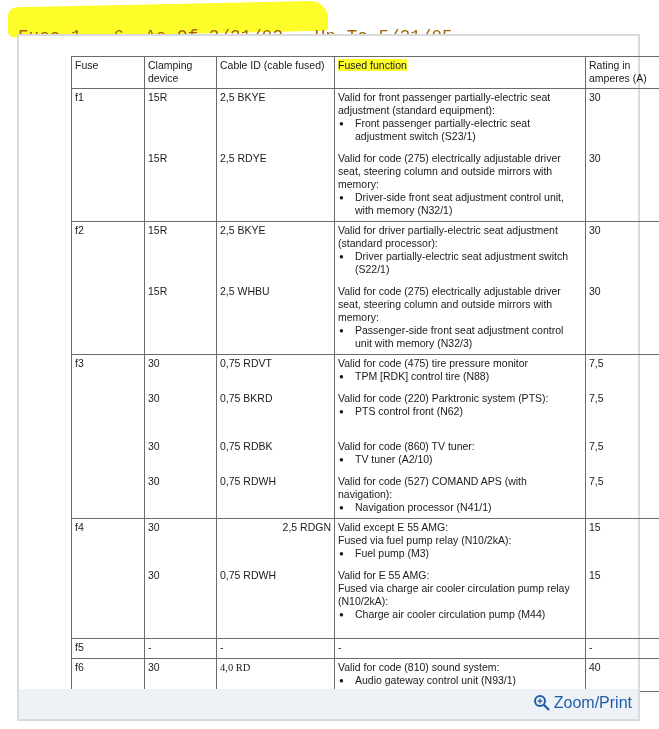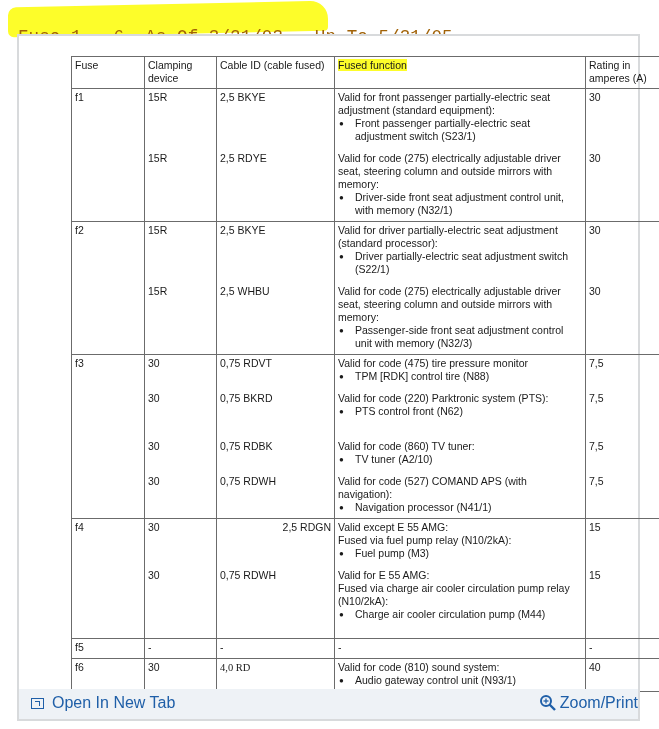--- a/index.html
+++ b/index.html
@@ -4,21 +4,21 @@
 <style>
   html, body { margin: 0; padding: 0; background: #ffffff; }
   body { width: 659px; height: 729px; position: relative; overflow: hidden; font-family: "Liberation Sans", sans-serif; }
   .title-wrap { position: absolute; left: 0; top: 0; width: 659px; height: 34px; }
   .highlight { position: absolute; left: 8px; top: 4px; width: 320px; height: 30px; background: #fdfd2a; border-radius: 8px 18px 4px 6px; transform: skewY(-1.2deg); }
   .title { position: absolute; left: 18px; top: 27px; font-size: 17.5px; color: #a16207; letter-spacing: 0.1px; white-space: nowrap; font-family: Liberation Mono, monospace; }
   .frame { position: absolute; left: 17px; top: 34px; width: 623px; height: 685px; border: 2px solid #d8dadc; background: #ffffff; box-sizing: border-box; }
   .footer { position: absolute; left: 17px; top: 689px; width: 623px; height: 32px; background: #eef2f6; border: 2px solid #d8dadc; border-top: none; box-sizing: border-box; }
   .footer-link { position: absolute; top: 5px; font-size: 16px; color: #1f5fa8; text-decoration: none; display: flex; align-items: center; cursor: pointer; }
   .link-open { left: 12px; }
-  .link-zoom { right: 0; }
+  .link-zoom { right: 6px; }
   .icon-open { width: 13px; height: 11px; border: 1.5px solid #1f5fa8; margin-right: 8px; position: relative; box-sizing: border-box; }
   .icon-open:after { content: ""; position: absolute; left: 3px; top: 2px; width: 4px; height: 4px; border-top: 1.5px solid #1f5fa8; border-right: 1.5px solid #1f5fa8; }
   .icon-zoom { width: 18px; height: 18px; margin-right: 3px; }
   table.fuses { position: absolute; left: 27px; top: 56px; width: 603px; border-collapse: collapse; font-size: 10.5px; color: #1a1a1a; table-layout: fixed; margin-left: 44px; }
   table.fuses th, table.fuses td { border: 1px solid #6b6b6b; vertical-align: top; text-align: left; padding: 2px 3px; font-weight: normal; line-height: 13px; }
   table.fuses th { height: 27px; }
   .sub { margin-bottom: 9px; }
   .sub:last-child { margin-bottom: 2px; }
   .cell-stack { display: flex; flex-direction: column; }
   .bullet { display: flex; padding-left: 0; }
@@ -283,24 +283,20 @@
         <td>
           <div class="cell-stack">
             <div class="sub" style="min-height: 26px;">40</div>
           </div>
         </td>
       </tr>
     </tbody>
 </table>
 
 <div class="footer">
-  <a class="footer-link link-open">
-    <span class="icon-open"></span>
-    <span>Open In New Tab</span>
-  </a>
   <a class="footer-link link-zoom">
     <svg class="icon-zoom" viewBox="0 0 18 18">
       <circle cx="7" cy="7" r="5" fill="none" stroke="#1f5fa8" stroke-width="2"></circle>
       <line x1="7" y1="4.5" x2="7" y2="9.5" stroke="#1f5fa8" stroke-width="1.3"></line>
       <line x1="4.5" y1="7" x2="9.5" y2="7" stroke="#1f5fa8" stroke-width="1.3"></line>
       <line x1="10.5" y1="10.5" x2="16" y2="16" stroke="#1f5fa8" stroke-width="2.4"></line>
     </svg>
     <span>Zoom/Print</span>
   </a>
 </div>

